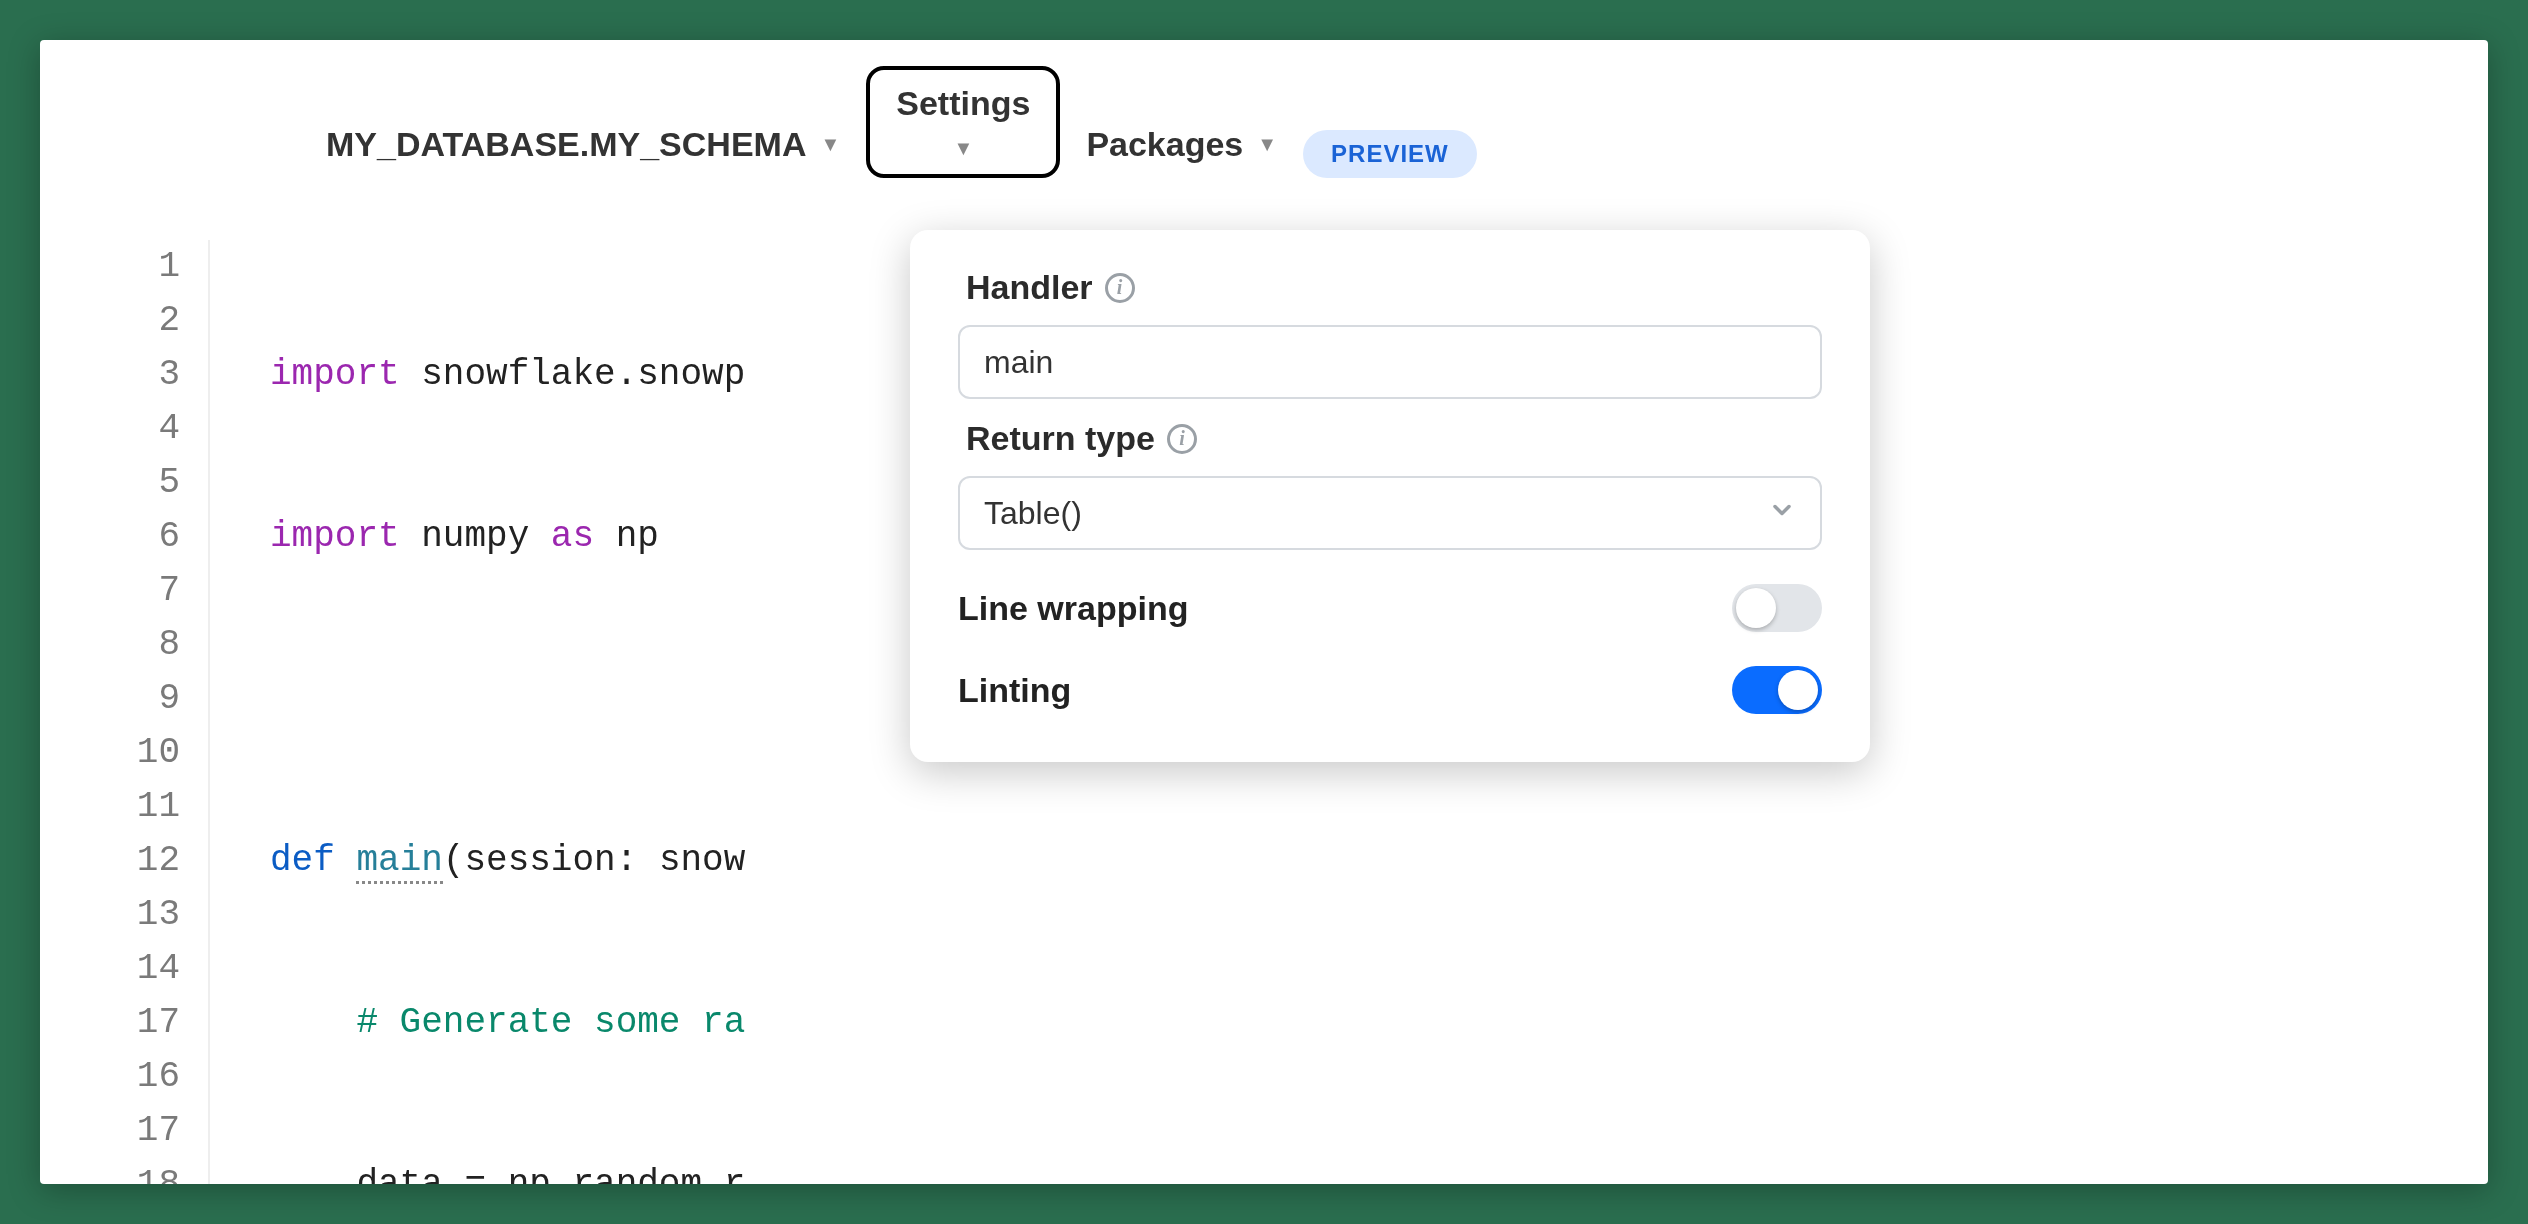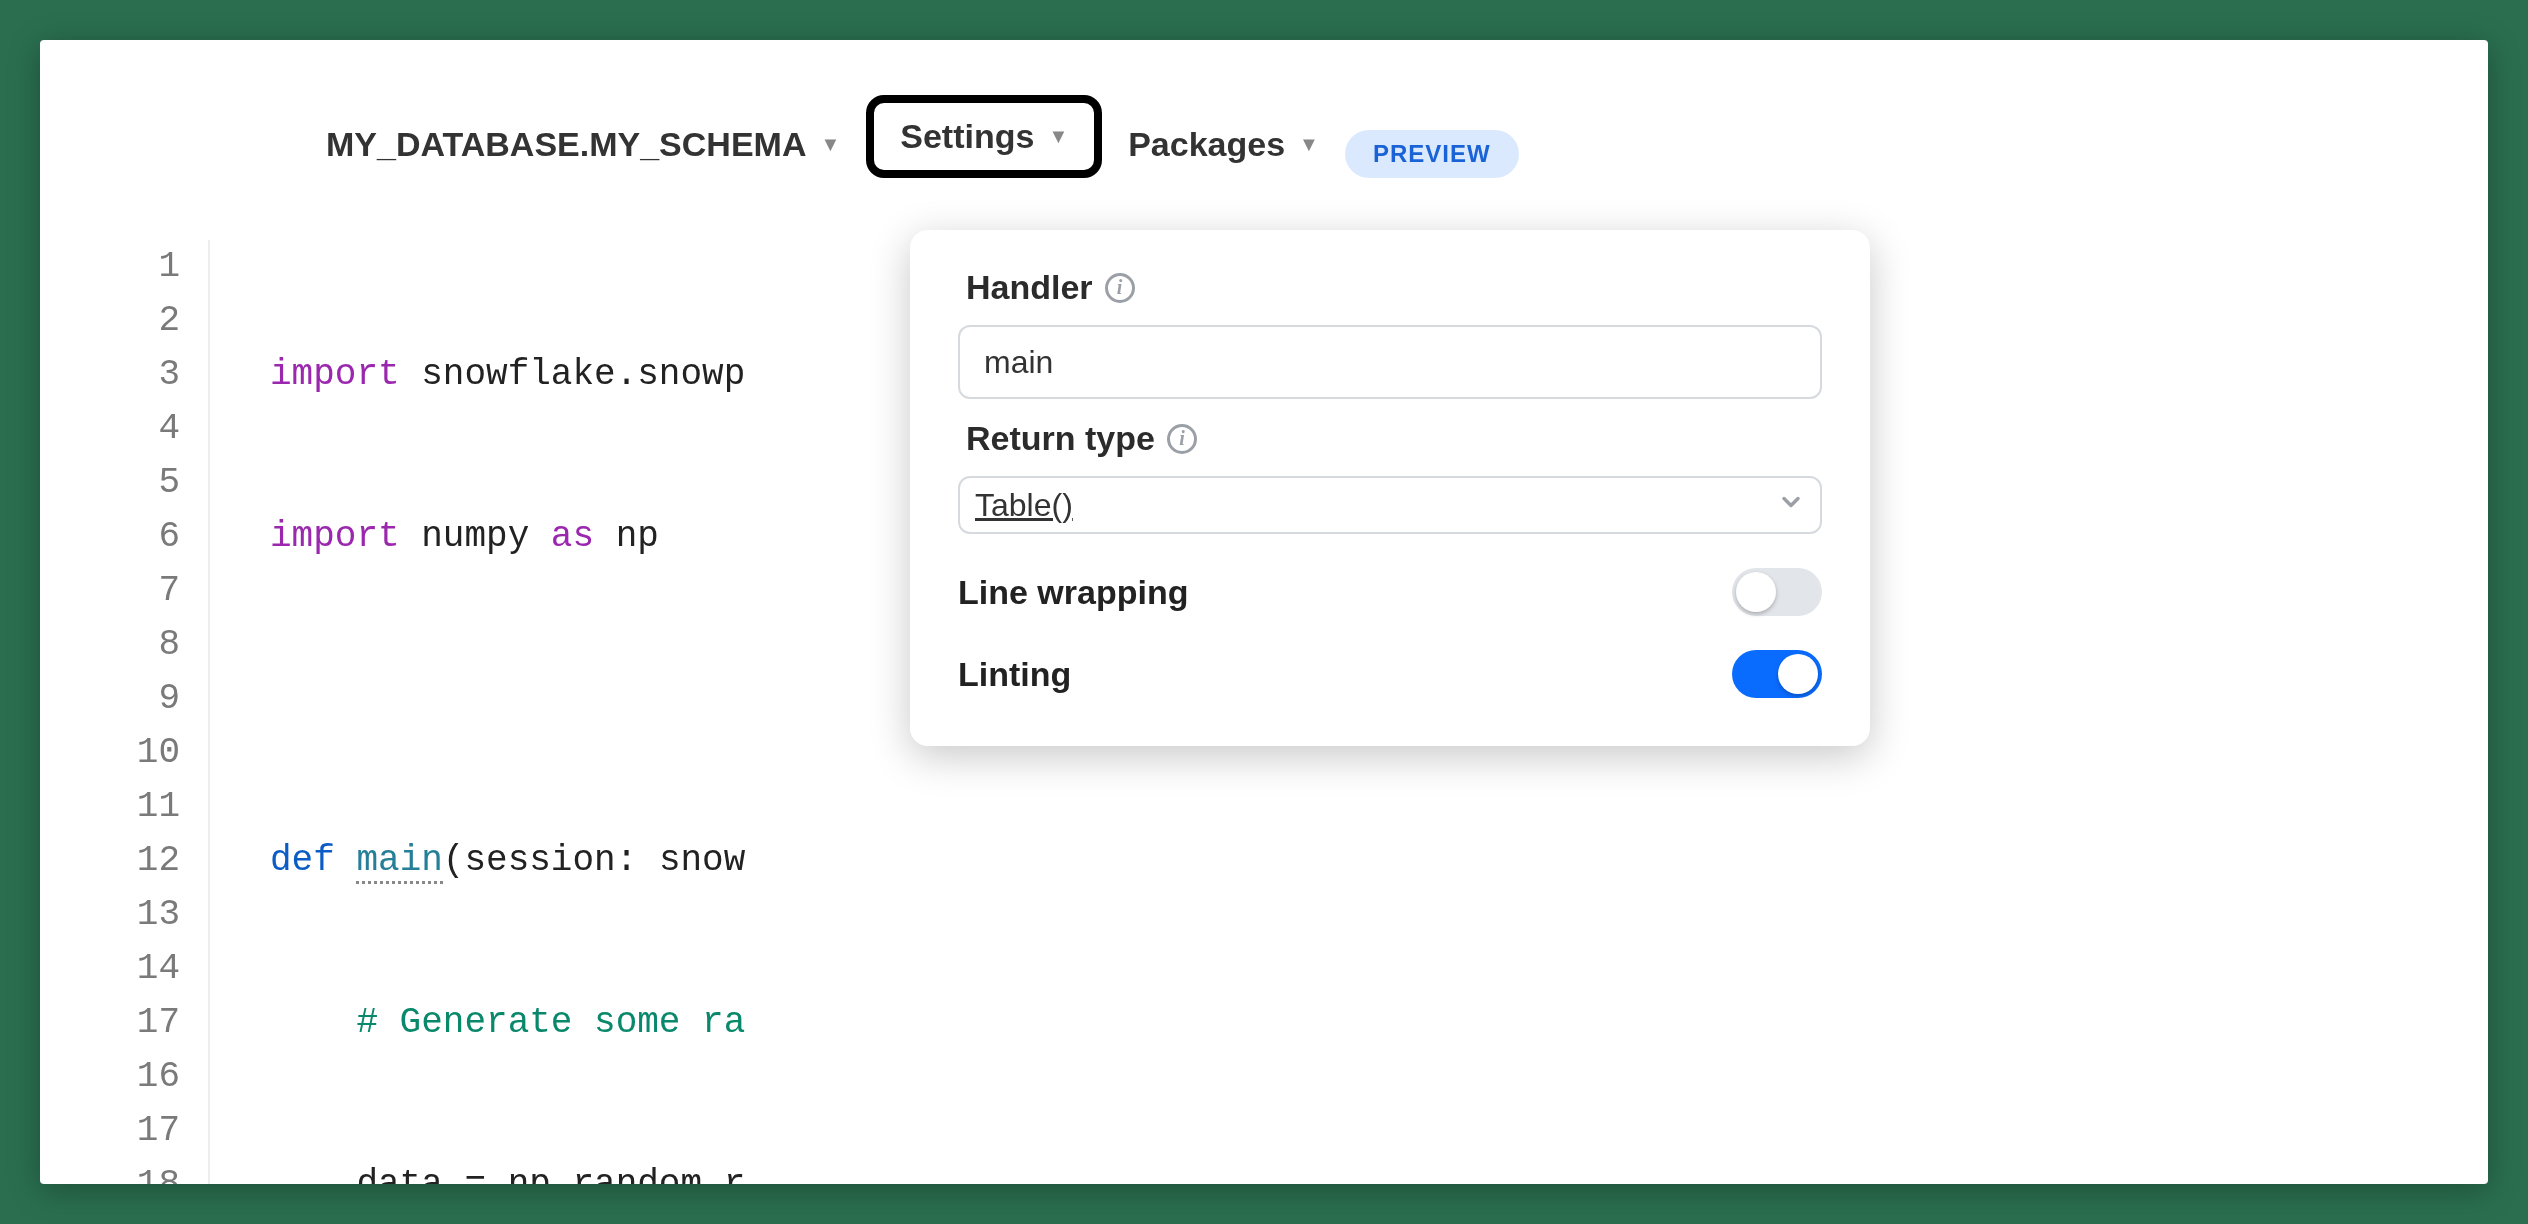--- a/index.html
+++ b/index.html
@@ -51,22 +51,23 @@
     gap: 14px;
     padding: 14px 26px;
     border-radius: 14px;
     cursor: pointer;
   }
   .toolbar-item .caret {
     font-size: 20px;
     color: #888;
   }
   .settings-highlight {
-    border: 8px solid #000000;
+    border: 4px solid #000000;
     border-radius: 18px;
+    flex-direction: column;
   }
   .preview-badge {
     background: #dbe9ff;
     color: #1a63d6;
     padding: 10px 28px;
     border-radius: 34px;
     font-size: 24px;
     font-weight: 700;
     letter-spacing: 1px;
   }
@@ -145,32 +146,31 @@
     border: 2px solid #d6dadf;
     border-radius: 12px;
     padding: 0 24px;
     font-size: 32px;
     color: #333;
     outline: none;
     background: #fff;
   }
   .select-box {
     width: 100%;
-    height: 58px;
+    height: 74px;
     border: 2px solid #d6dadf;
     border-radius: 12px;
-    padding: 0 15px;
+    padding: 0 24px;
     font-size: 32px;
     color: #333;
     display: flex;
     align-items: center;
     justify-content: space-between;
     cursor: pointer;
     background: #fff;
-    text-decoration: underline;
   }
   .select-chevron { color: #9aa0a6; }
   .toggle-row {
     display: flex;
     align-items: center;
     justify-content: space-between;
     margin-top: 34px;
   }
   .toggle-row .tlabel {
     font-size: 34px;

